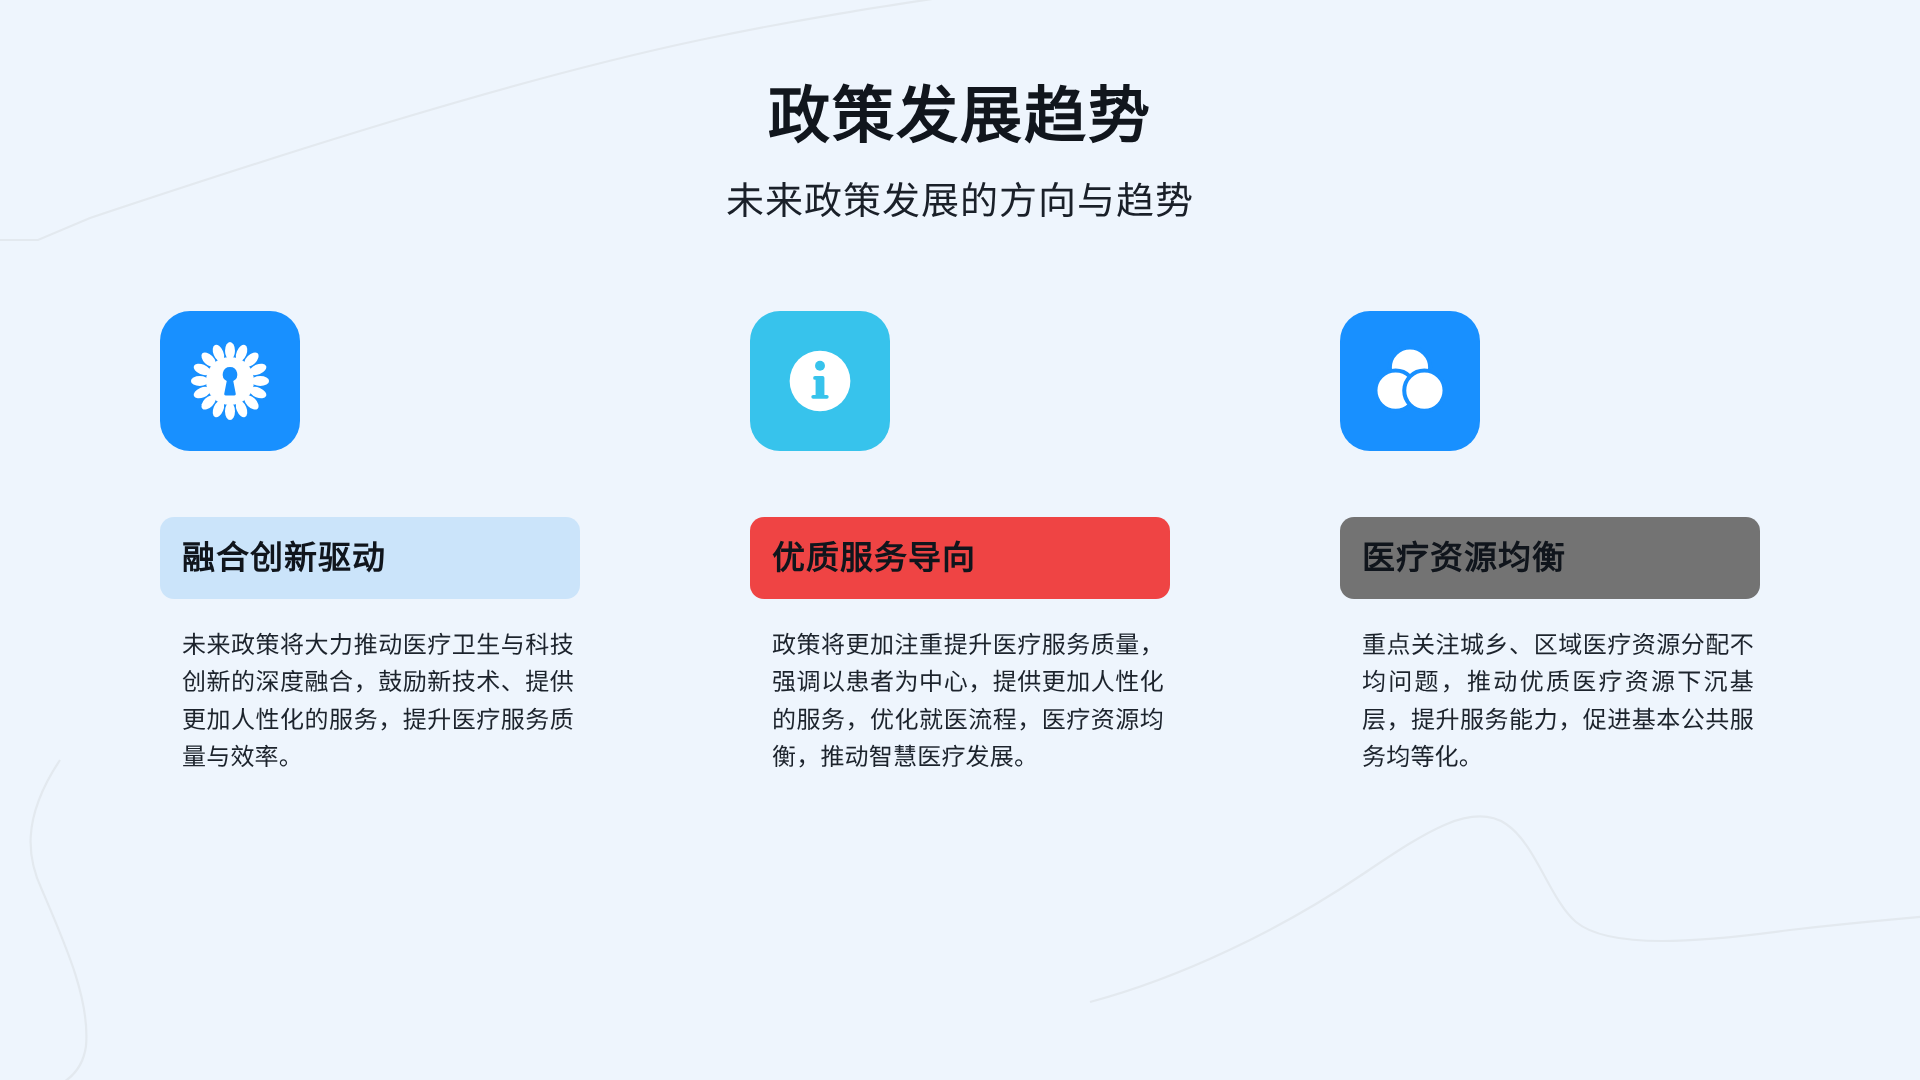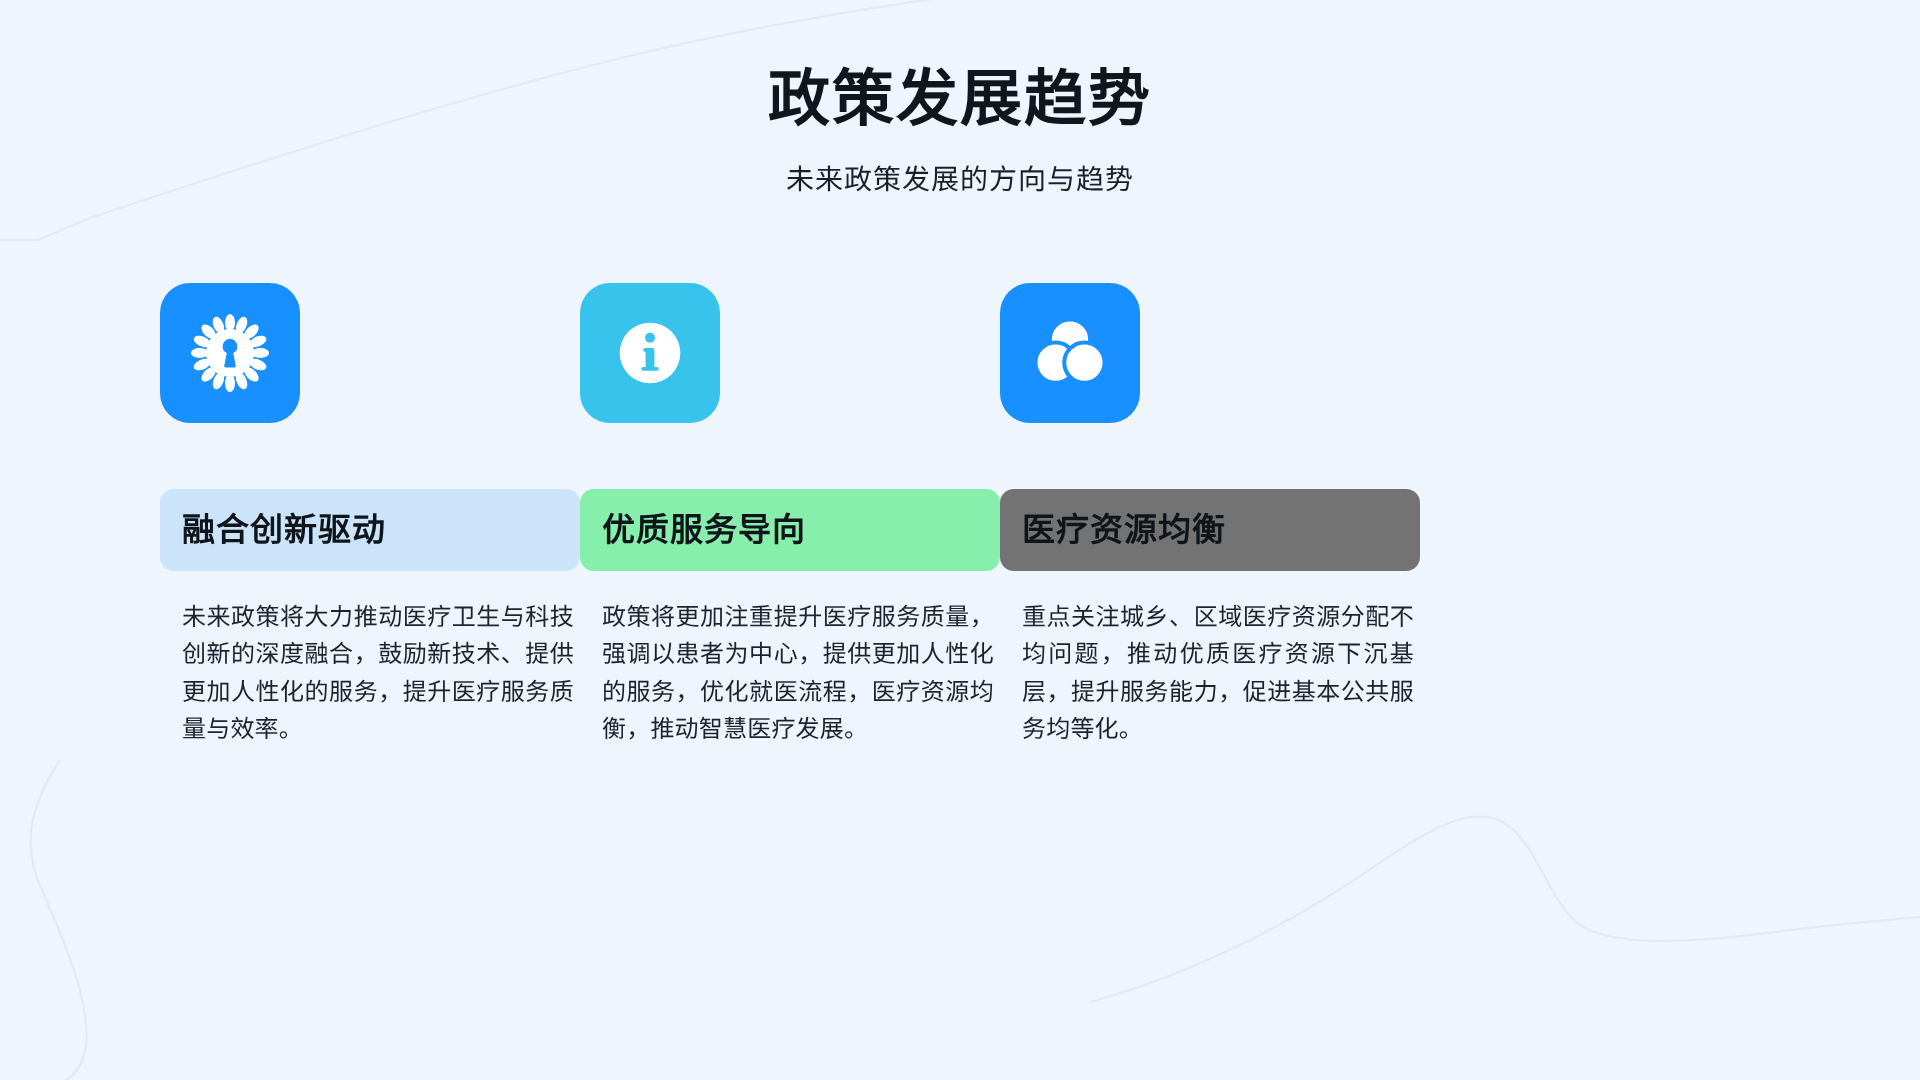--- a/index.html
+++ b/index.html
@@ -36,48 +36,47 @@
     height: 1080px;
     display: flex;
     flex-direction: column;
     align-items: center;
   }
 
   
   .header {
     width: 100%;
     text-align: center;
-    margin-top: 64px;
-    font-family: Liberation Serif, serif;
+    margin-top: 80px;
   }
 
   .slide-title {
     font-size: 62px;
     font-weight: 700;
     color: #11161D;
     letter-spacing: 2px;
     line-height: 1.15;
   }
 
   .slide-subtitle {
-    font-size: 28px;
+    font-size: 38px;
     font-weight: 400;
     color: #1A2029;
     letter-spacing: 1px;
     margin-top: 28px;
     line-height: 1.2;
   }
 
   
   .cards {
     width: 1920px;
     margin-top: 86px;
     padding: 0 160px;
     display: flex;
-    justify-content: flex-start;
+    justify-content: space-between;
   }
 
   .card {
     width: 420px;
     display: flex;
     flex-direction: column;
     align-items: flex-start;
   }
 
   
@@ -179,21 +178,21 @@
 
     <div class="card">
       <div class="icon-tile" style="background:#37C3EC">
         <svg width="92" height="92" viewBox="0 0 100 100" aria-hidden="true">
           <circle cx="50" cy="50" r="33" fill="#FFFFFF"></circle>
           <circle cx="50" cy="33.5" r="5.4" fill="#37C3EC"></circle>
           <path d="M44.6 44.6h8.2a2 2 0 0 1 2 2v18.6h2.6a2 2 0 0 1 0 4.1H42.6a2 2 0 0 1 0-4.1h2.6V48.7h-0.6a2 2 0 0 1 0-4.1z" fill="#37C3EC"></path>
         </svg>
       </div>
 
-      <div class="title-pill" style="background:#86efac">
+      <div class="title-pill" style="background:#ef4444">
         <span class="card-title">优质服务导向</span>
       </div>
 
       <p class="card-body">政策将更加注重提升医疗服务质量，强调以患者为中心，提供更加人性化的服务，优化就医流程，医疗资源均衡，推动智慧医疗发展。</p>
     </div>
 
     <div class="card">
       <div class="icon-tile" style="background:#1890FF">
         <svg width="96" height="96" viewBox="0 0 100 100" aria-hidden="true">
           <g fill="#FFFFFF" stroke="#1890FF" stroke-width="4.2">

